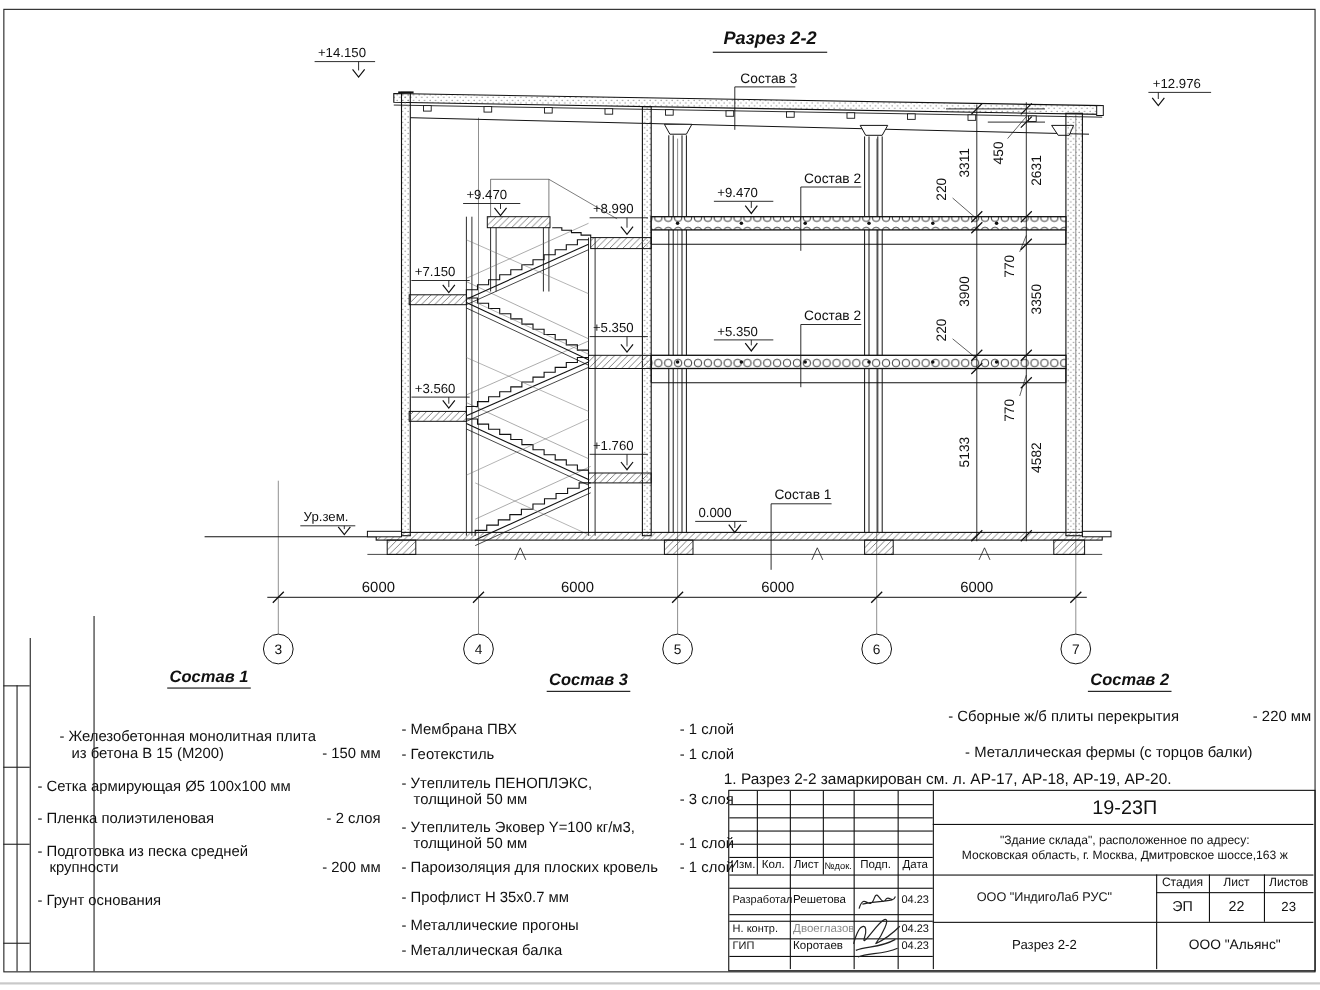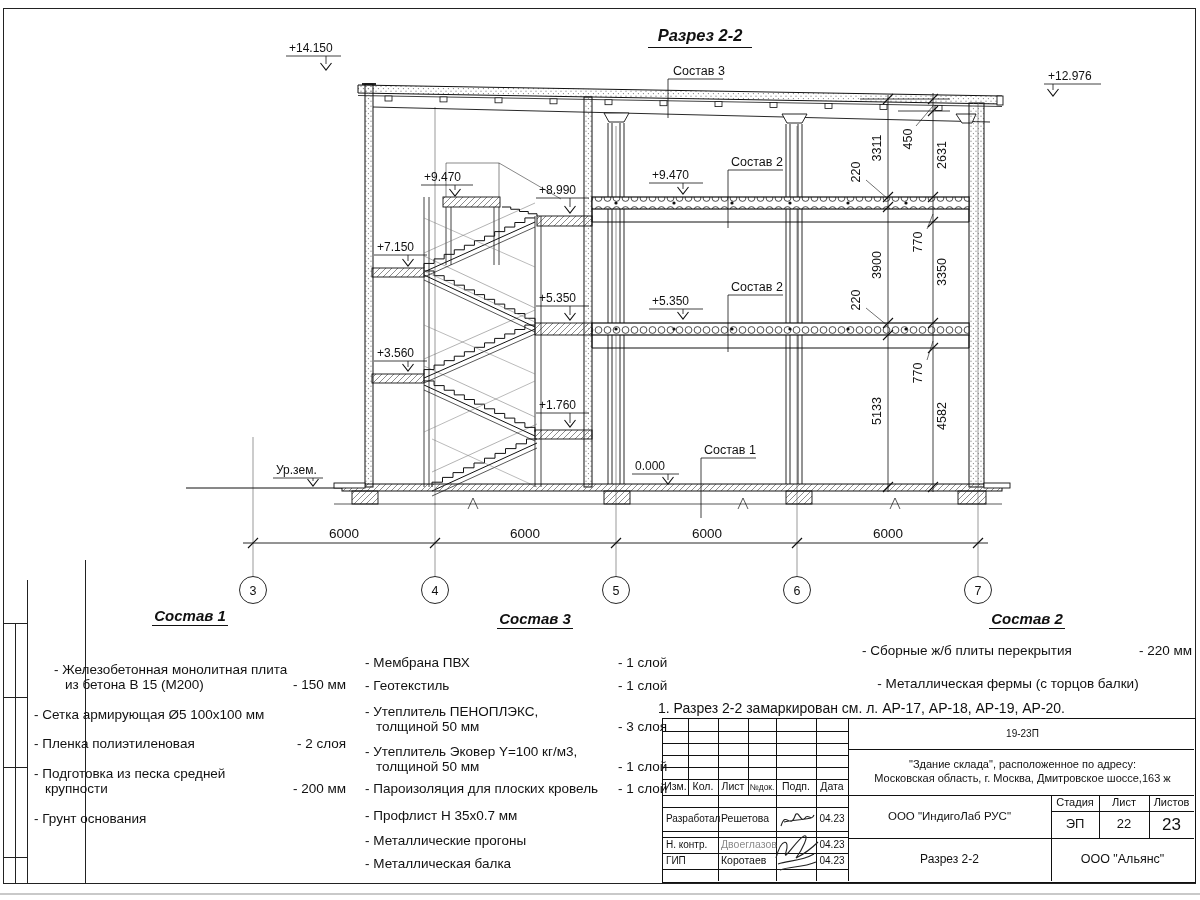--- a/index.html
+++ b/index.html
@@ -401,33 +401,33 @@
   <div class="tl-cell tl-left" style="left:0;top:88px;width:55px;height:24px;font-size:10px;">Разработал</div>
   <div class="tl-cell tl-left" style="left:55px;top:88px;width:58px;height:24px;font-size:10.5px;">Решетова</div>
   <div class="tl-cell" style="left:153px;top:88px;width:32px;height:24px;font-size:10px;">04.23</div>
   <div class="tl-cell tl-left" style="left:0;top:118px;width:55px;height:16px;font-size:10px;">Н. контр.</div>
   <div class="tl-cell tl-left muted" style="left:55px;top:118px;width:58px;height:16px;font-size:10.5px;">Двоеглазов</div>
   <div class="tl-cell" style="left:153px;top:118px;width:32px;height:16px;font-size:10px;">04.23</div>
   <div class="tl-cell tl-left" style="left:0;top:134px;width:55px;height:16px;font-size:10px;">ГИП</div>
   <div class="tl-cell tl-left" style="left:55px;top:134px;width:58px;height:16px;font-size:10.5px;">Коротаев</div>
   <div class="tl-cell" style="left:153px;top:134px;width:32px;height:16px;font-size:10px;">04.23</div>
 
-  <div class="tl-cell" style="left:185px;top:0;width:349px;height:30px;font-size:10px;">19-23П</div>
+  <div class="tl-cell" style="left:185px;top:0;width:349px;height:30px;font-size:18px;">19-23П</div>
   <div class="tl-cell" style="left:185px;top:30px;width:349px;height:46px;font-size:11px;flex-direction:column;">
     <div>"Здание склада", расположенное по адресу:</div>
     <div>Московская область, г. Москва, Дмитровское шоссе,163 ж</div>
   </div>
   <div class="tl-cell" style="left:185px;top:76px;width:203px;height:43px;font-size:11.5px;">ООО "ИндигоЛаб РУС"</div>
   <div class="tl-cell" style="left:185px;top:119px;width:203px;height:43px;font-size:12px;">Разрез 2-2</div>
   <div class="tl-cell" style="left:388px;top:76px;width:48px;height:16px;font-size:11px;">Стадия</div>
   <div class="tl-cell" style="left:436px;top:76px;width:50px;height:16px;font-size:11px;">Лист</div>
   <div class="tl-cell" style="left:486px;top:76px;width:45px;height:16px;font-size:11px;">Листов</div>
   <div class="tl-cell" style="left:388px;top:92px;width:48px;height:27px;font-size:13px;">ЭП</div>
   <div class="tl-cell" style="left:436px;top:92px;width:50px;height:27px;font-size:13px;">22</div>
-  <div class="tl-cell" style="left:486px;top:92px;width:45px;height:27px;font-size:17px;">23</div>
+  <div class="tl-cell" style="left:486px;top:92px;width:45px;height:27px;font-size:12px;">23</div>
   <div class="tl-cell" style="left:388px;top:119px;width:143px;height:43px;font-size:12.5px;">ООО "Альянс"</div>
 </div>
 
 <svg class="abs" style="left:778px;top:806px;" width="38" height="26" viewBox="0 0 38 26">
   <path d="M3 20 C8 4 12 24 17 10 C20 2 23 18 27 12 C30 7 33 16 36 9 M6 16 C14 14 24 14 33 12" stroke="#222" stroke-width="1.1" fill="none"></path>
 </svg>
 <svg class="abs" style="left:770px;top:828px;" width="50" height="46" viewBox="0 0 50 46">
   <path d="M6 30 C12 8 20 12 16 24 C12 36 28 10 34 8 C40 6 32 22 26 30 C34 26 42 20 48 14 M8 36 C18 32 30 34 44 26 M10 42 C20 38 32 40 46 34" stroke="#222" stroke-width="1.1" fill="none"></path>
 </svg>
 

